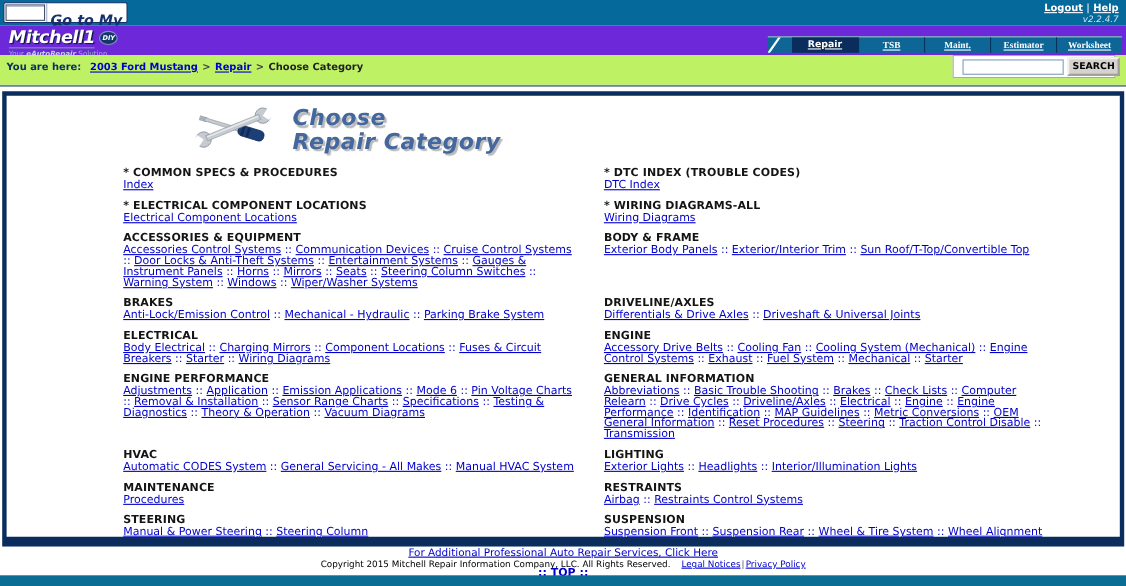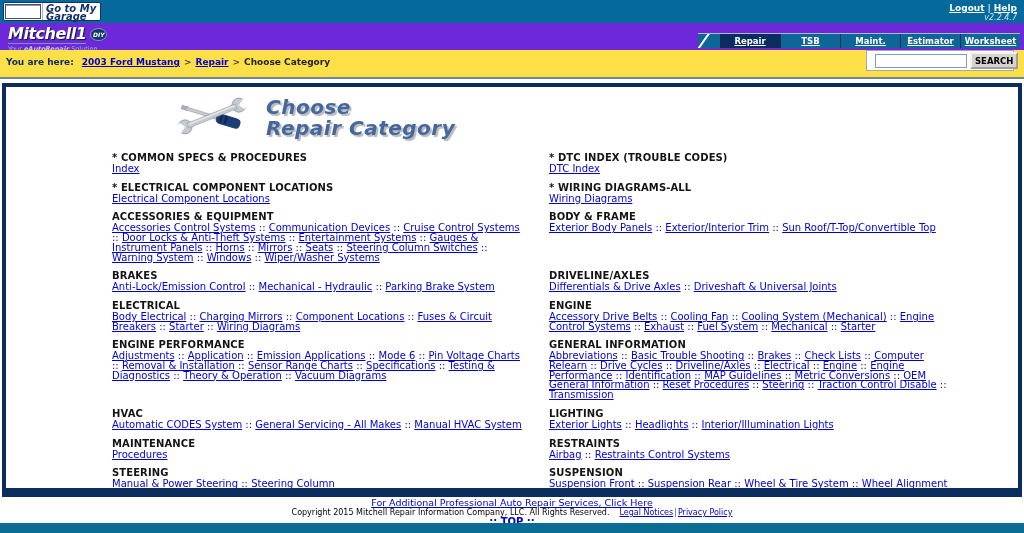--- a/index.html
+++ b/index.html
@@ -7,21 +7,21 @@
   body { font-family:"DejaVu Sans", sans-serif; background:#fff; }
   .page { position:relative; width:1024px; height:533px; background:#fff; overflow:hidden; }
 
   
   .topbar { position:relative; height:23px; background:#06699c; }
   .mycars-btn { position:absolute; left:3px; top:2px; height:19px; background:#fff;
     border:1px solid #15306b; border-radius:2px; display:flex; align-items:stretch; cursor:pointer; }
   .plate { width:36px; margin:1px; border:1px solid #44506b; display:flex; flex-direction:column;gap:36px; }
   .plate-top { height:4px; background:linear-gradient(#9fb4d6,#d8e2f0); border-bottom:1px solid #8a9bb8; }
   .plate-text { flex:1; font-size:7px; font-weight:bold; color:#15306b; text-align:center; line-height:9px; letter-spacing:-0.3px; }
-  .garage-text { padding:2px 4px 0 3px; border-left:1px solid #aab4c8; font-size:10px; font-style:italic;
+  .garage-text { padding:13px 4px 0 3px; border-left:1px solid #aab4c8; font-size:13px; font-style:italic;
     font-weight:bold; color:#15306b; line-height:8px; }
   .topright { position:absolute; right:7px; top:3px; text-align:right; }
   .toplinks { font-size:9px; font-weight:bold; }
   .toplinks a { color:#fff; text-decoration:underline; cursor:pointer; }
   .toplinks .pipe { color:#cfe0ec; margin:0 3px; }
   .version { font-size:8px; font-style:italic; color:#cfe0ec; line-height:9px; }
 
   
   .navband { position:relative; height:27px; background:#6d28d9; }
   .brand { position:absolute; left:8px; top:1px; }
@@ -32,25 +32,25 @@
     background:#14356e; color:#fff; font-size:6px; font-weight:bold; font-style:italic;
     display:flex; align-items:center; justify-content:center; }
   .tagline { font-size:6.5px; color:#9fb0cc; margin-top:1px; }
   .tagline b { font-style:italic; color:#c3cfe4; }
   .tabbar { position:absolute; right:4px; bottom:2px; height:15px; display:flex;
     background:#0e6697; border-top:1px solid #a8bccb; }
   .tab-lead { width:22px; position:relative; overflow:hidden; }
   .diag-line { position:absolute; left:4px; top:-3px; width:2px; height:22px; background:#fff; transform:rotate(35deg); }
   .tab { width:60px; display:flex; align-items:center; justify-content:center;
     font-size:8.5px; font-weight:bold; color:#fff; text-decoration:underline; cursor:pointer; }
-  .tab + .tab { border-left:1px solid #09315e; }
+  .tab + .tab { border-left:1px solid #09315e;font-family:Liberation Serif, serif; }
   .tab.active { background:#0a2d5e; }
 
   
-  .crumbrow { position:relative; height:27px; background:#fde047; }
+  .crumbrow { position:relative; height:27px; background:#bef264; }
   .crumb { padding:7px 0 0 6px; font-size:9px; color:#0b2f63; }
   .crumb .lbl { font-weight:bold; margin-right:8px; }
   .crumb a { color:#0000cc; font-weight:bold; text-decoration:underline; cursor:pointer; }
   .crumb .gt { color:#444; margin:0 4px; font-weight:bold; }
   .crumb .current { font-weight:bold; color:#222; }
   .searchbox { position:absolute; right:10px; top:0; width:148px; height:21px; background:#fff;
     border:1px solid #a8a8a8; display:flex; align-items:center; padding-left:8px; }
   .searchbox input { width:92px; height:14px; border:1px solid #7f9db9; font-size:9px; padding:0 2px; }
   .searchbox button { margin-left:3px; height:17px; font-family:"DejaVu Sans",sans-serif;
     font-size:8.5px; font-weight:bold; color:#000; background:#d6d3ce;

